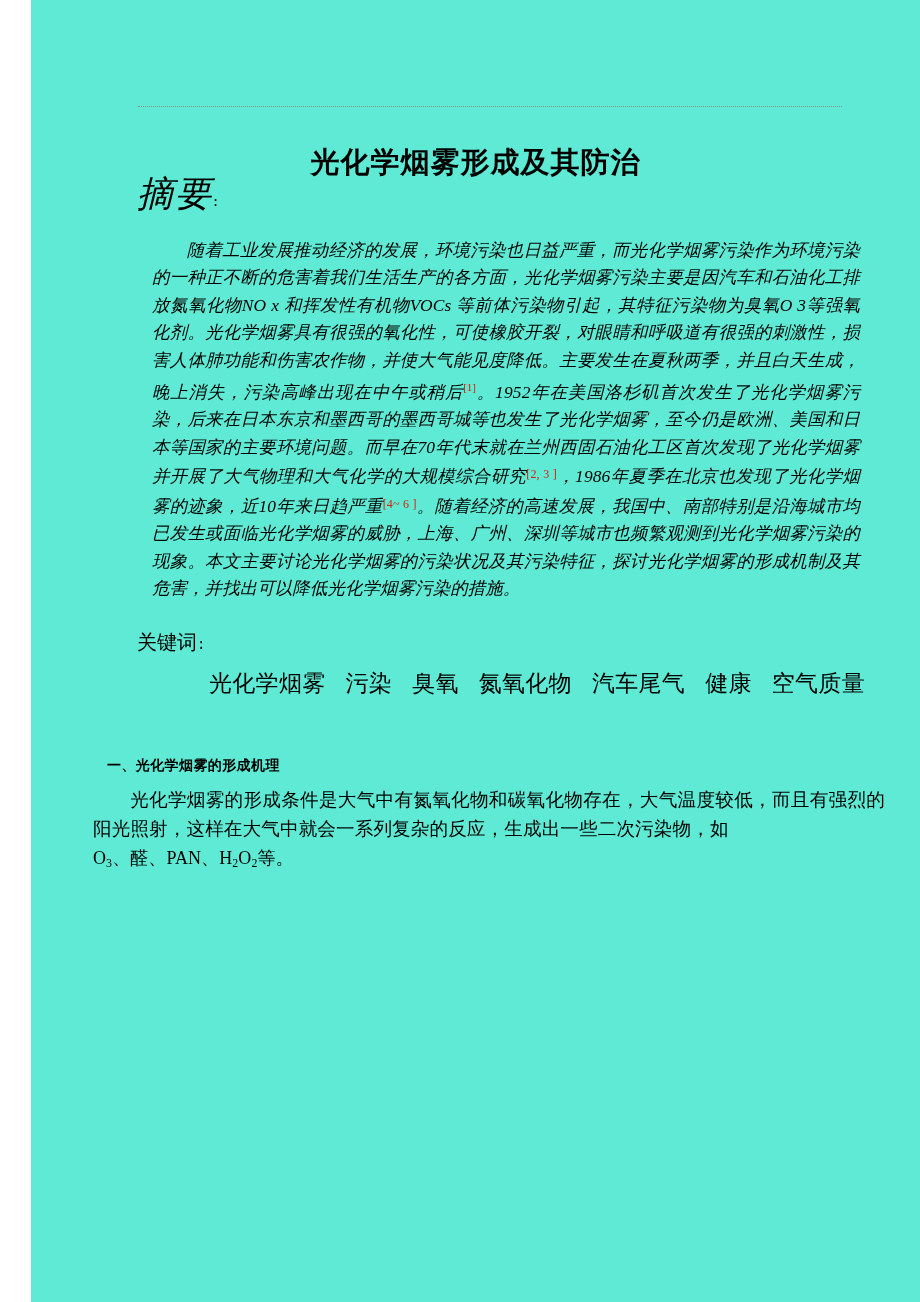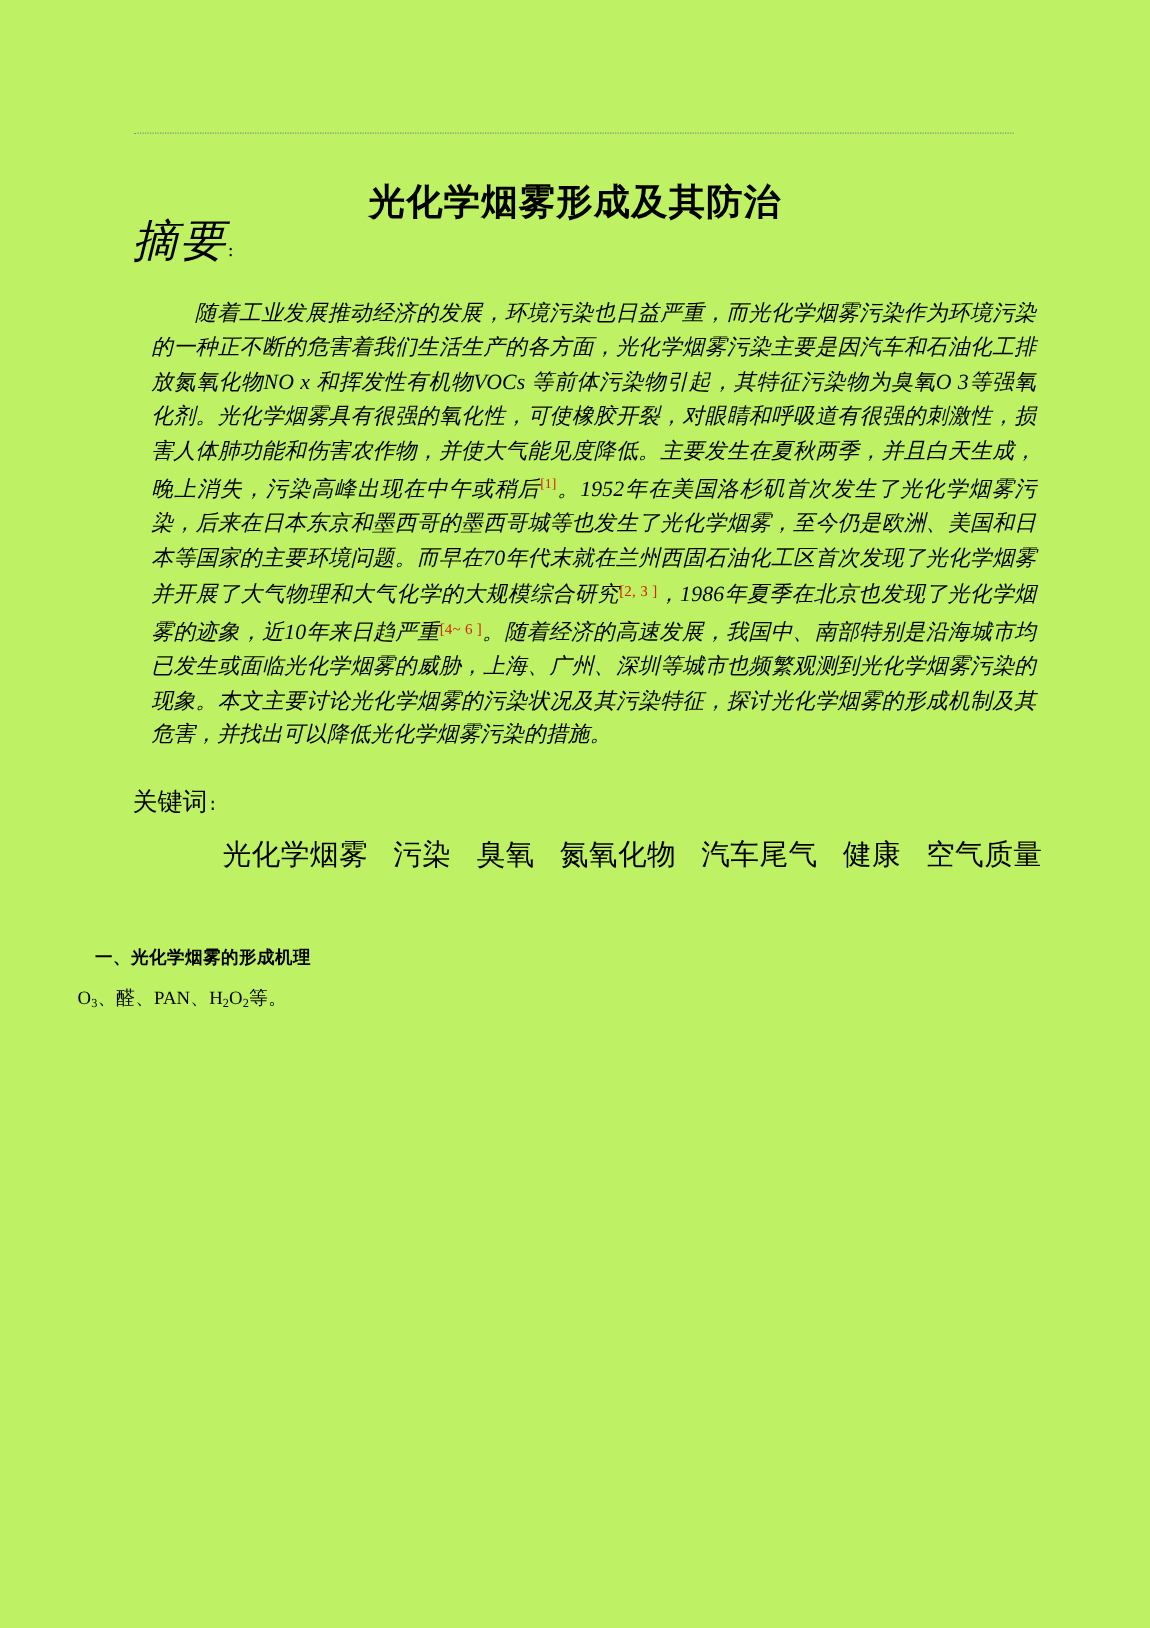--- a/index.html
+++ b/index.html
@@ -12,21 +12,22 @@
     height: 1302px;
     position: relative;
     font-family: "Liberation Serif", "DejaVu Serif", serif;
     color: #000000;
     overflow: hidden;
   }
 
   .page {
     position: absolute;
     inset: 0;
-    background: #bef264;
+    background: #5eead4;
+    margin-left: 31px;
   }
 
   
   .header-rule {
     position: absolute;
     left: 107px;
     top: 106px;
     width: 704px;
     height: 0;
     border-top: 1px dotted #8d8d8d;
@@ -150,21 +151,21 @@
   }
 
   sub.chem {
     font-size: 0.66em;
     vertical-align: -0.28em;
     line-height: 0;
   }
 
   .formula-line {
     font-family: "Liberation Serif", "DejaVu Serif", serif;
-    font-size: 15px;
+    font-size: 18px;
     line-height: 29.4px;
     margin: 0;
     letter-spacing: 0.1px;
   }
 </style>
 </head>
 <body>
 
 <div class="page">
 
@@ -186,20 +187,21 @@
 
   <div class="keywords-list">
     <span class="kw">光化学烟雾</span><span class="kw">污染</span><span class="kw">臭氧</span><span class="kw">氮氧化物</span><span class="kw">汽车尾气</span><span class="kw">健康</span><span class="kw">空气质量</span>
   </div>
 
   <div class="body-block">
 
 
     <h2 class="section-heading">一、光化学烟雾的形成机理</h2>
 
+    <p class="body-p">光化学烟雾的形成条件是大气中有氮氧化物和碳氧化物存在，大气温度较低，而且有强烈的阳光照射，这样在大气中就会一系列复杂的反应，生成出一些二次污染物，如</p>
 
     <p class="formula-line"><span>O</span><sub class="chem">3</sub><span>、醛、PAN、H</span><sub class="chem">2</sub><span>O</span><sub class="chem">2</sub><span>等。</span></p>
 
 
 
   </div>
 
 </div>
 
 </body></html>

